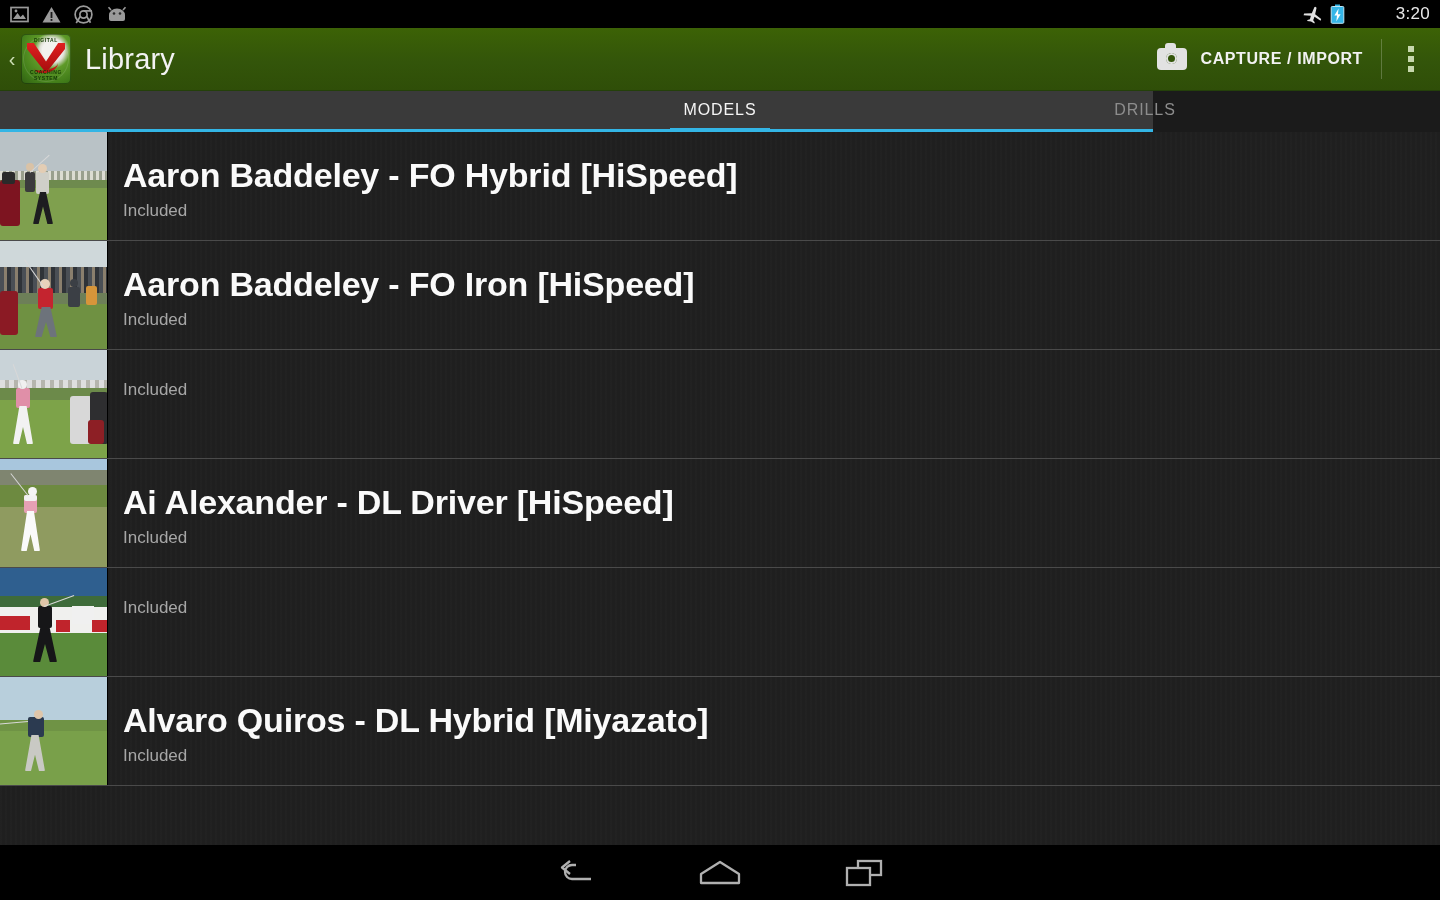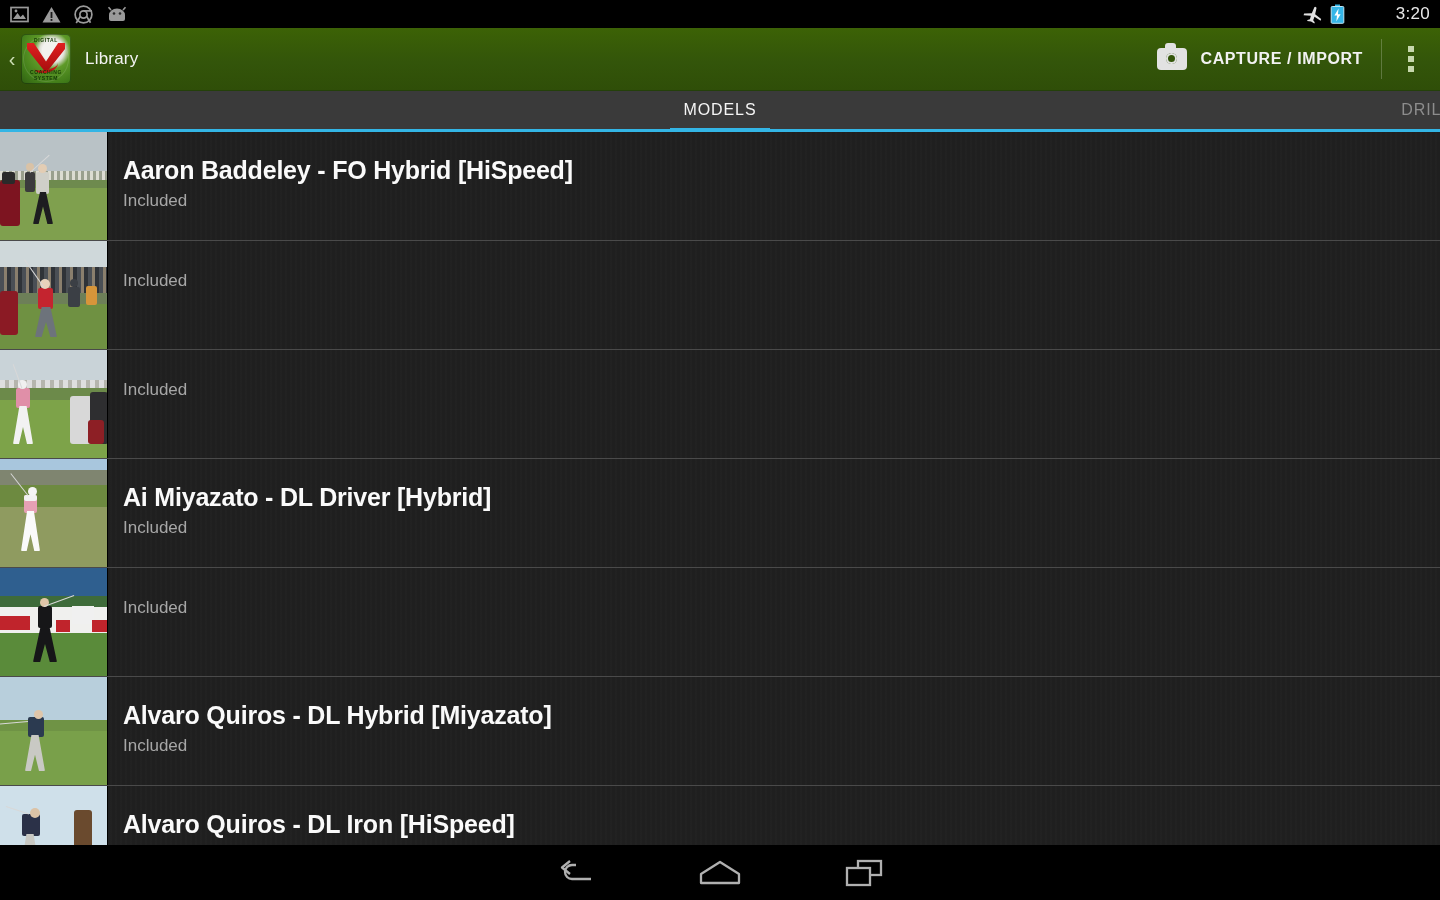--- a/index.html
+++ b/index.html
@@ -59,21 +59,21 @@
     border-bottom:3px solid #c11515; border-radius:0 0 60% 40%;
     transform:rotate(-6deg);
   }
   .ab-logo .txt-top, .ab-logo .txt-bot {
     position:absolute; left:0; width:50px; text-align:center;
     font-size:5px; font-weight:bold; color:#143a05; letter-spacing:.6px;
   }
   .ab-logo .txt-top { top:3px; }
   .ab-logo .txt-bot { bottom:3px; }
   .ab-title {
-    color:#f3f3f3; font-size:17px; margin-left:14px; font-weight:normal;
+    color:#f3f3f3; font-size:29px; margin-left:14px; font-weight:normal;
     letter-spacing:.2px;
   }
   .ab-actions { margin-left:auto; display:flex; align-items:center; height:63px; }
   .ab-capture {
     display:flex; align-items:center; gap:14px; height:51px;
     padding:0 18px 0 10px; cursor:pointer;
   }
   .cam {
     width:30px; height:22px; position:relative;
     background:#e2e2e2; border-radius:4px; flex:none;
@@ -92,21 +92,21 @@
   }
   .ab-sep { width:1px; height:40px; background:rgba(255,255,255,.22); }
   .ab-overflow {
     width:58px; height:63px; display:flex; flex-direction:column;
     align-items:center; justify-content:center; gap:4px; cursor:pointer;
   }
   .ab-overflow i { width:6px; height:6px; background:#c7d8ad; display:block; }
 
   
   .tabbar {
-    position:absolute; top:91px; left:0; width:1440px; height:41px;
+    position:absolute; top:91px; left:0; width:1153px; height:41px;
     background:#3a3a3a; display:flex; align-items:flex-end;
     border-bottom:3px solid #33b5e5;
   }
   .tab {
     position:relative; height:38px; display:flex; align-items:center;
     justify-content:center; cursor:pointer;
   }
   .tab-label { font-size:16px; letter-spacing:.9px; }
   .tab.active .tab-label { color:#f5f5f5; }
   .tab.inactive .tab-label { color:#8d8d8d; }
@@ -137,21 +137,21 @@
   .thumb .crowd  { position:absolute; left:0; right:0; }
   .thumb .body   { position:absolute; border-radius:2px; }
   .thumb .legs   { position:absolute; border-radius:1px; }
   .thumb .head   { position:absolute; border-radius:50%; }
   .thumb .club   { position:absolute; background:#d8d8d8; height:1px; transform-origin:left center; }
   .thumb .bag    { position:absolute; border-radius:3px; }
   .thumb .sign   { position:absolute; background:#f0f0f0; }
 
   .rowtext { flex:1; padding:24px 0 0 15px; min-width:0; }
   .rowtitle {
-    color:#fafafa; font-size:25px; font-weight:bold;
+    color:#fafafa; font-size:34px; font-weight:bold;
     font-family:"Liberation Sans Narrow","Liberation Sans", sans-serif;
     letter-spacing:-.2px; white-space:nowrap;
   }
   .rowsub {
     color:#a6a6a6; font-size:17px; margin-top:6px;
     font-family:"Liberation Sans", sans-serif;
   }
 
   
   .navbar {
@@ -269,20 +269,21 @@
         <div class="bag" style="left:0;top:50px;width:18px;height:44px;background:#8b1a24"></div>
         <div class="body" style="left:38px;top:47px;width:15px;height:21px;background:#c4242f"></div>
         <div class="head" style="left:40px;top:38px;width:10px;height:10px;background:#e8d3bb"></div>
         <div class="legs" style="left:35px;top:66px;width:22px;height:30px;background:#6d737b;clip-path:polygon(30% 0,70% 0,100% 100%,70% 100%,50% 50%,30% 100%,0 100%)"></div>
         <div class="club" style="left:44px;top:46px;width:34px;transform:rotate(-125deg)"></div>
         <div class="body" style="left:68px;top:46px;width:12px;height:20px;background:#3b3f45"></div>
         <div class="head" style="left:70px;top:38px;width:8px;height:8px;background:#3b3f45"></div>
         <div class="body" style="left:86px;top:45px;width:11px;height:19px;background:#d6953a"></div>
       </div>
       <div class="rowtext">
+        <div class="rowtitle">Aaron Baddeley - FO Iron [HiSpeed]</div>
         <div class="rowsub">Included</div>
       </div>
     </div>
 
     <div class="row">
       <div class="thumb">
         <div class="sky" style="background:linear-gradient(#c9d3d8 0 34%,#6c8a4a 34% 46%,#7da349 46% 100%)"></div>
         <div class="crowd" style="top:30px;height:8px;background:repeating-linear-gradient(90deg,#dedede 0 5px,#b5b5ad 5px 9px)"></div>
         <div class="body" style="left:16px;top:38px;width:14px;height:20px;background:#e08fa8"></div>
         <div class="head" style="left:18px;top:30px;width:9px;height:9px;background:#f0f0f0"></div>
@@ -301,21 +302,21 @@
       <div class="thumb">
         <div class="sky" style="background:linear-gradient(#a8c6dd 0 12%,#8a8d7c 12% 26%,#6e8b42 26% 44%,#93a濃 44%,#8d9c62 44% 100%)"></div>
         <div class="sky" style="background:linear-gradient(#a8c6dd 0 10%,#7f8570 10% 24%,#6d8a40 24% 44%,#8f9b60 44% 100%)"></div>
         <div class="body" style="left:24px;top:36px;width:13px;height:18px;background:#e6a0b4"></div>
         <div class="body" style="left:24px;top:36px;width:13px;height:6px;background:#f2f2f2"></div>
         <div class="head" style="left:28px;top:28px;width:9px;height:9px;background:#f5f5f5"></div>
         <div class="legs" style="left:21px;top:52px;width:19px;height:40px;background:#fafafa;clip-path:polygon(32% 0,68% 0,100% 100%,70% 100%,50% 58%,30% 100%,0 100%)"></div>
         <div class="club" style="left:28px;top:36px;width:28px;transform:rotate(-128deg)"></div>
       </div>
       <div class="rowtext">
-        <div class="rowtitle">Ai Miyazato - DL Driver [Hybrid]</div>
+        <div class="rowtitle">Ai Alexander - DL Driver [HiSpeed]</div>
         <div class="rowsub">Included</div>
       </div>
     </div>
 
     <div class="row">
       <div class="thumb">
         <div class="sky" style="background:linear-gradient(#2f5f8f 0 26%,#3e6b3a 26% 36%,#f0f0ee 36% 60%,#5a8b3a 60% 100%)"></div>
         <div class="sign" style="left:72px;top:38px;width:22px;height:18px"></div>
         <div class="sign" style="left:0;top:48px;width:30px;height:14px;background:#c0242c"></div>
         <div class="sign" style="left:56px;top:52px;width:14px;height:12px;background:#c0242c"></div>
@@ -337,34 +338,20 @@
         <div class="head" style="left:34px;top:33px;width:9px;height:9px;background:#dfc6aa"></div>
         <div class="legs" style="left:25px;top:58px;width:20px;height:36px;background:#c9c9c4;clip-path:polygon(32% 0,68% 0,100% 100%,70% 100%,50% 55%,30% 100%,0 100%)"></div>
         <div class="club" style="left:28px;top:44px;width:30px;transform:rotate(175deg)"></div>
       </div>
       <div class="rowtext">
         <div class="rowtitle">Alvaro Quiros - DL Hybrid [Miyazato]</div>
         <div class="rowsub">Included</div>
       </div>
     </div>
 
-    <div class="row">
-      <div class="thumb">
-        <div class="sky" style="background:linear-gradient(#cfe0ea 0 55%,#6f9345 55% 72%,#7aa24c 72% 100%)"></div>
-        <div class="body" style="left:22px;top:28px;width:18px;height:22px;background:#2b3148"></div>
-        <div class="head" style="left:30px;top:22px;width:10px;height:10px;background:#dcc3a6"></div>
-        <div class="legs" style="left:20px;top:48px;width:20px;height:40px;background:#c8c8c3;clip-path:polygon(32% 0,68% 0,100% 100%,70% 100%,50% 55%,30% 100%,0 100%)"></div>
-        <div class="bag" style="left:74px;top:24px;width:18px;height:44px;background:#6a4a2e"></div>
-        <div class="club" style="left:6px;top:20px;width:24px;transform:rotate(18deg)"></div>
-      </div>
-      <div class="rowtext">
-        <div class="rowtitle">Alvaro Quiros - DL Iron [HiSpeed]</div>
-        <div class="rowsub"></div>
-      </div>
-    </div>
 
   </div>
 
   <div class="navbar">
     <div class="navbtn" id="nav-back">
       <svg width="36" height="26" viewBox="0 0 36 26">
         <path d="M33 19 H14 a7 7 0 0 1 0 -14 h4" fill="none" stroke="#b0b0b0" stroke-width="2.3"></path>
         <path d="M12 1 L4 7.5 L12 14" fill="none" stroke="#b0b0b0" stroke-width="2.3" stroke-linejoin="round"></path>
       </svg>
     </div>

